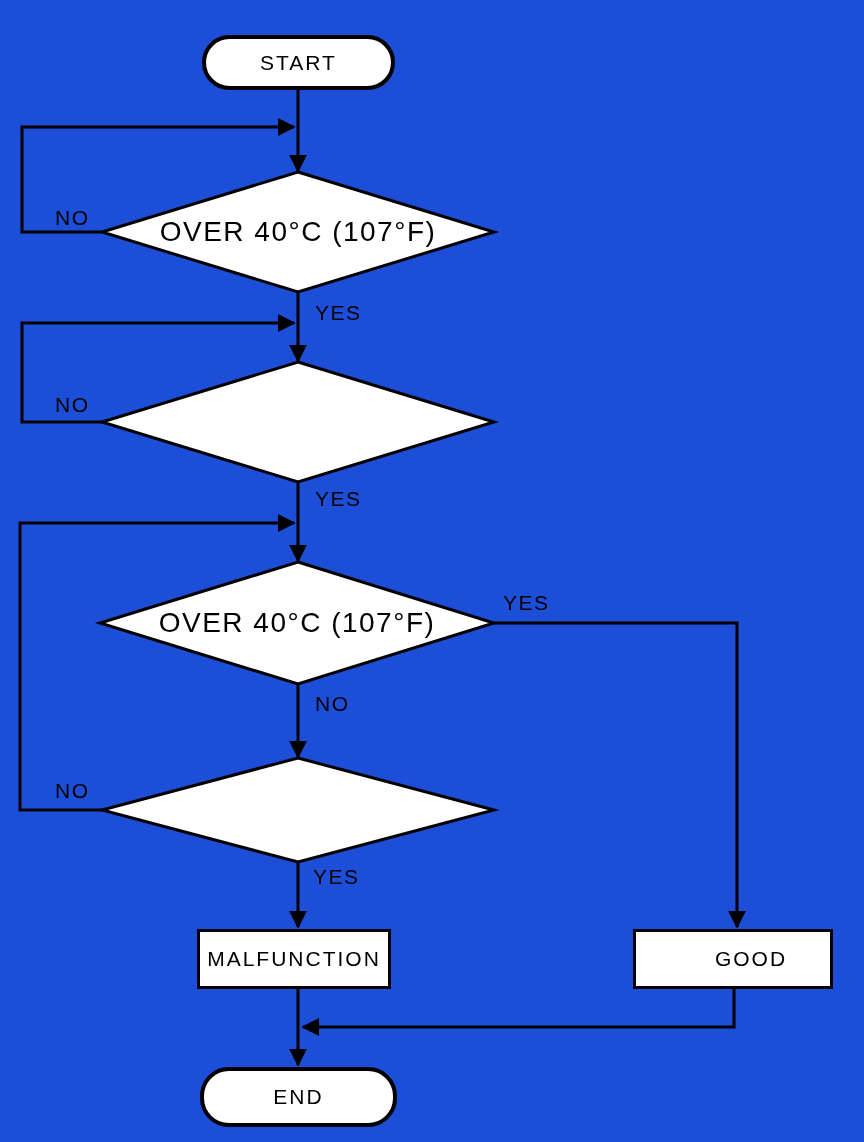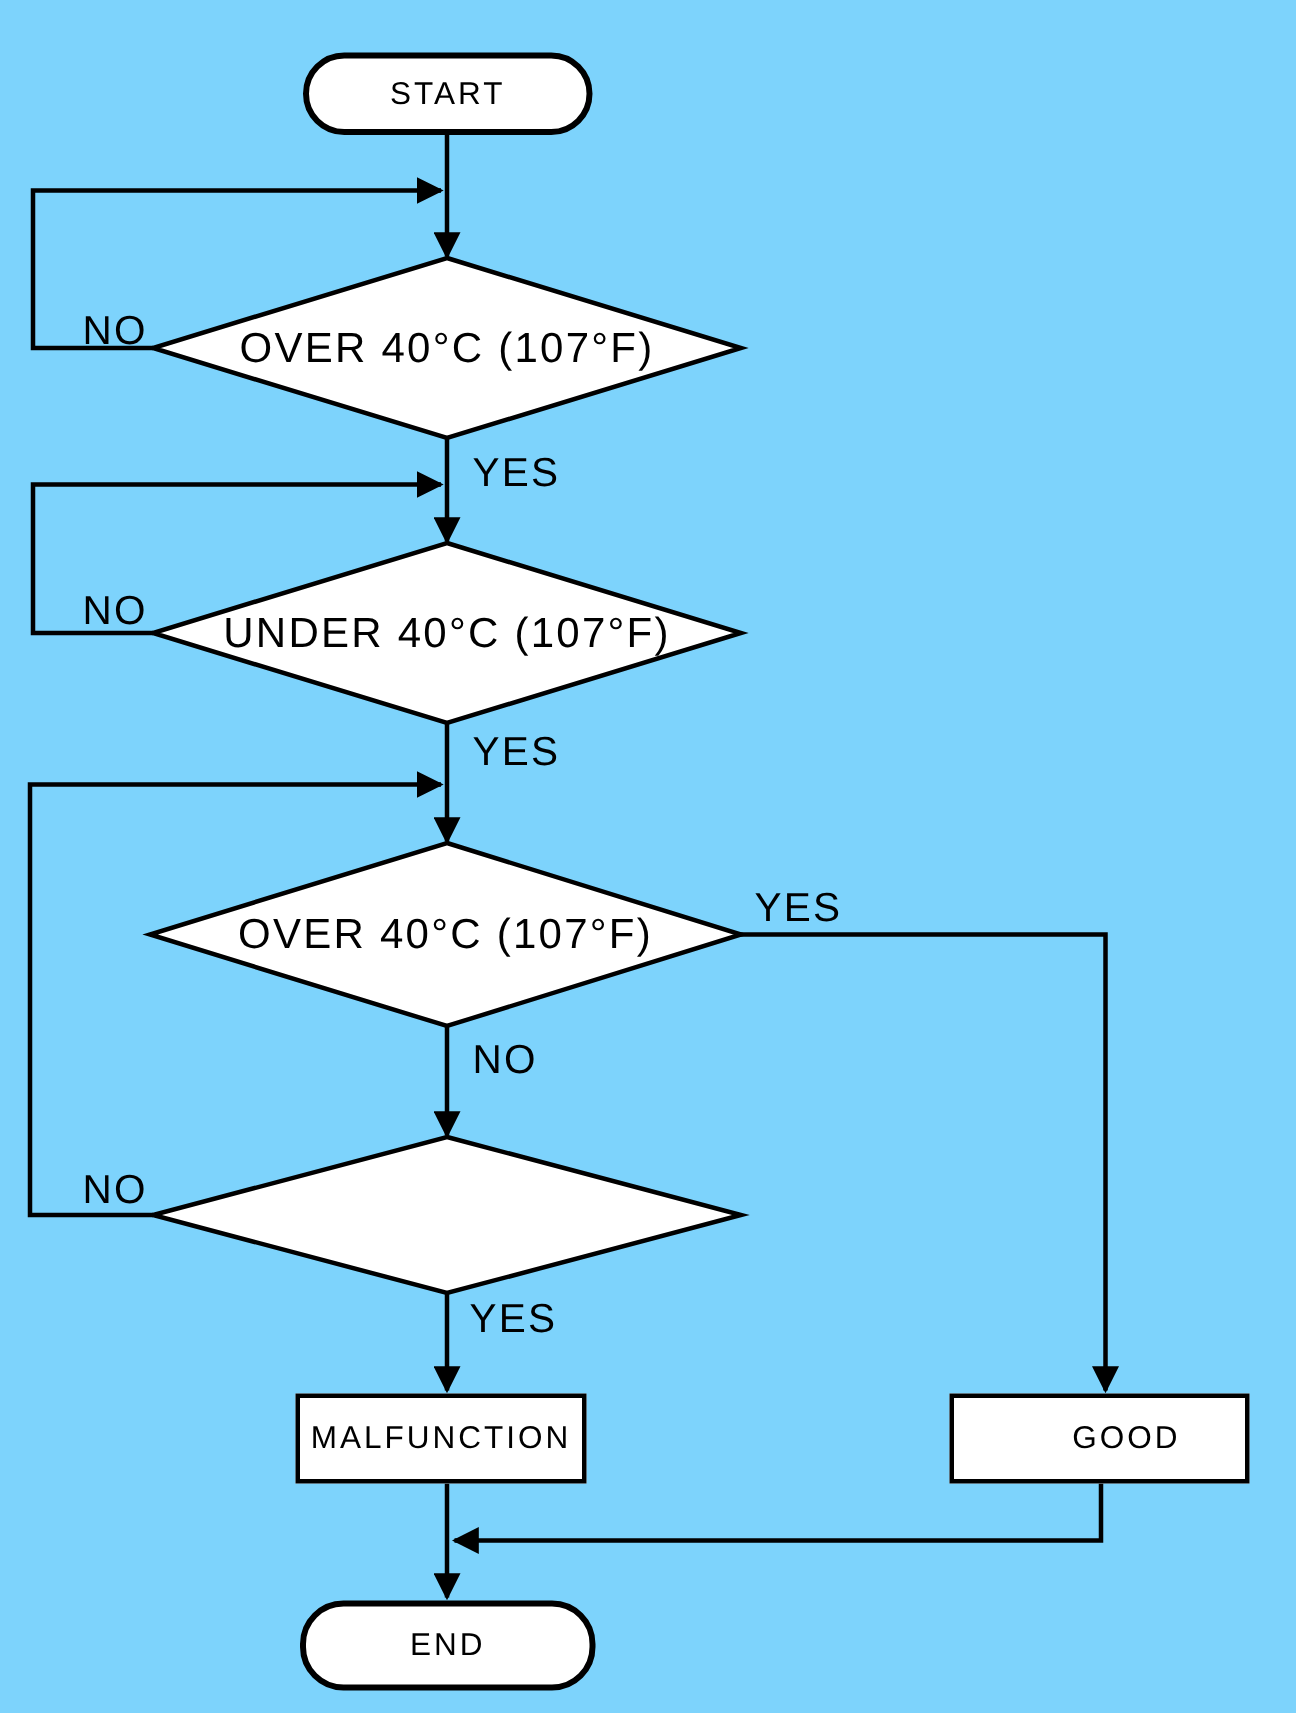--- a/index.html
+++ b/index.html
@@ -4,21 +4,21 @@
 <style>
   html, body {
     margin: 0;
     padding: 0;
     background: #ffffff;
   }
   .canvas {
     position: relative;
     width: 864px;
     height: 1142px;
-    background: #7dd3fc;
+    background: #1d4ed8;
     font-family: "Liberation Sans", sans-serif;
     color: #000000;
     overflow: hidden;
   }
   svg.wires {
     position: absolute;
     left: 0;
     top: 0;
   }
   
@@ -56,21 +56,21 @@
     letter-spacing: 1.5px;
     white-space: nowrap;
   }
   .d1 { left: 103px; top: 211px; }
   .d2 { left: 103px; top: 401px; }
   .d3 { left: 102px; top: 602px; }
   .d4 { left: 102px; top: 789px; }
   
   .elabel {
     position: absolute;
-    font-size: 27px;
+    font-size: 21px;
     letter-spacing: 1.5px;
     line-height: 1;
     white-space: nowrap;
   }
   .l-no1  { left: 55px;  top: 207px; }
   .l-yes1 { left: 315px; top: 302px; }
   .l-no2  { left: 55px;  top: 394px; }
   .l-yes2 { left: 315px; top: 488px; }
   .l-yes3 { left: 503px; top: 592px; }
   .l-no3  { left: 315px; top: 693px; }
@@ -117,21 +117,20 @@
 
   <div class="node process n-good">
     <span>GOOD</span>
   </div>
 
   <div class="node terminator n-end">
     <span>END</span>
   </div>
 
   <div class="dlabel d1">OVER 40°C (107°F)</div>
-  <div class="dlabel d2">UNDER 40°C (107°F)</div>
   <div class="dlabel d3">OVER 40°C (107°F)</div>
 
   <span class="elabel l-no1">NO</span>
   <span class="elabel l-yes1">YES</span>
   <span class="elabel l-no2">NO</span>
   <span class="elabel l-yes2">YES</span>
   <span class="elabel l-yes3">YES</span>
   <span class="elabel l-no3">NO</span>
   <span class="elabel l-no4">NO</span>
   <span class="elabel l-yes4">YES</span>

